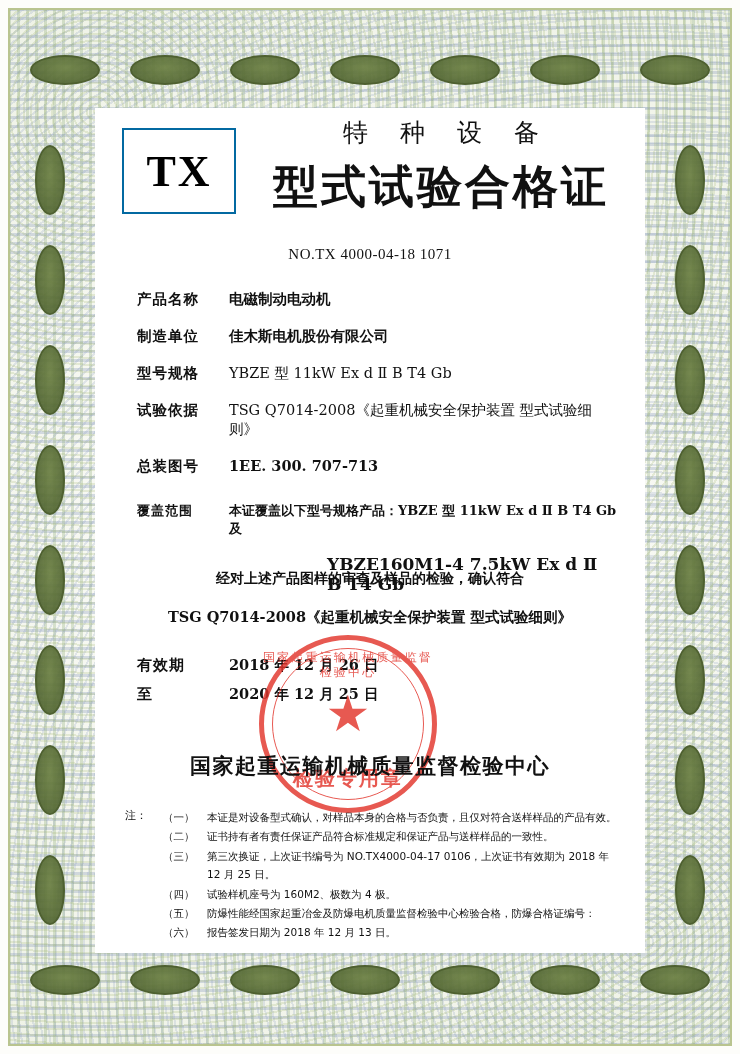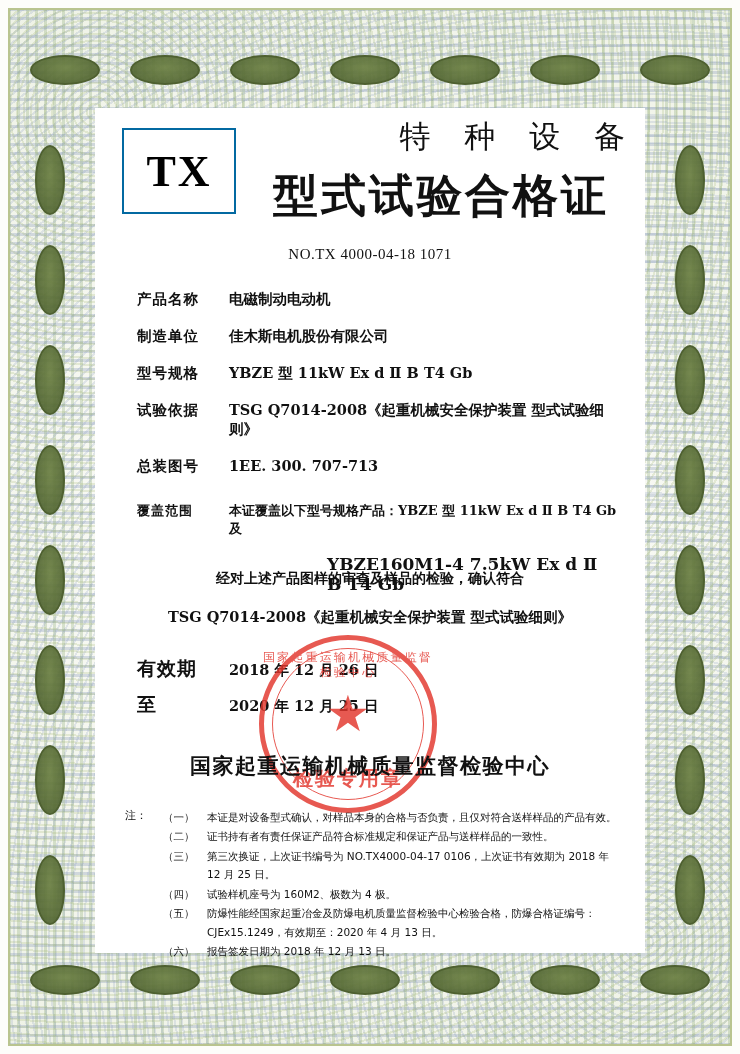--- a/index.html
+++ b/index.html
@@ -81,26 +81,25 @@
     letter-spacing: 2px;
     font-family: "Liberation Serif", serif;
   }
   .title-wrap {
     position: absolute;
     left: 150px; top: 8px;
     width: 392px;
     text-align: center;
   }
   .title-sub {
-    font-size: 31px;
+    font-size: 25px;
     letter-spacing: 12px;
     color: #111;
     font-family: "DejaVu Serif", serif;
     margin-left: 12px;
-    text-align: right;
   }
   .title-main {
     font-size: 45px;
     font-weight: bold;
     letter-spacing: 3px;
     color: #111;
     margin-top: 8px;
     font-family: Liberation Sans, sans-serif;
   }
   .cert-no {
@@ -133,21 +132,21 @@
     font-family: "DejaVu Sans", sans-serif;
     font-weight: 600;
   }
   .row .value {
     font-size: 14.5px;
     color: #111;
     font-family: "DejaVu Serif", serif;
     font-weight: 600;
   }
   .row .value.bold {
-    font-weight: bold;
+    font-weight: normal;
   }
 
   
   .coverage {
     position: absolute;
     left: 42px; top: 394px;
     width: 480px;
   }
   .coverage-line1 {
     display: flex;
@@ -203,21 +202,21 @@
     width: 400px;
   }
   .validity .vrow {
     display: flex;
     align-items: baseline;
     margin-bottom: 10px;
   }
   .validity .vlabel {
     width: 92px;
     flex: 0 0 92px;
-    font-size: 19px;
+    font-size: 15px;
     letter-spacing: 1px;
     font-family: "DejaVu Sans", sans-serif;
     font-weight: 600;
     color: #111;
   }
   .validity .vval {
     font-size: 14.5px;
     font-family: "DejaVu Serif", serif;
     font-weight: 600;
     color: #111;
@@ -439,21 +438,20 @@
         <div class="note-text">第三次换证，上次证书编号为 NO.TX4000-04-17 0106，上次证书有效期为 2018 年 12 月 25 日。</div>
       </div>
       <div class="note-item">
         <div class="note-num">（四）</div>
         <div class="note-text">试验样机座号为 160M2、极数为 4 极。</div>
       </div>
       <div class="note-item">
         <div class="note-num">（五）</div>
         <div class="note-text">防爆性能经国家起重冶金及防爆电机质量监督检验中心检验合格，防爆合格证编号：</div>
       </div>
-      <div class="note-sub">CJEx15.1249，有效期至：2020 年 4 月 13 日。</div>
       <div class="note-item">
         <div class="note-num">（六）</div>
         <div class="note-text">报告签发日期为 2018 年 12 月 13 日。</div>
       </div>
     </div>
 
   </div>
 </div>
 
 </body></html>

